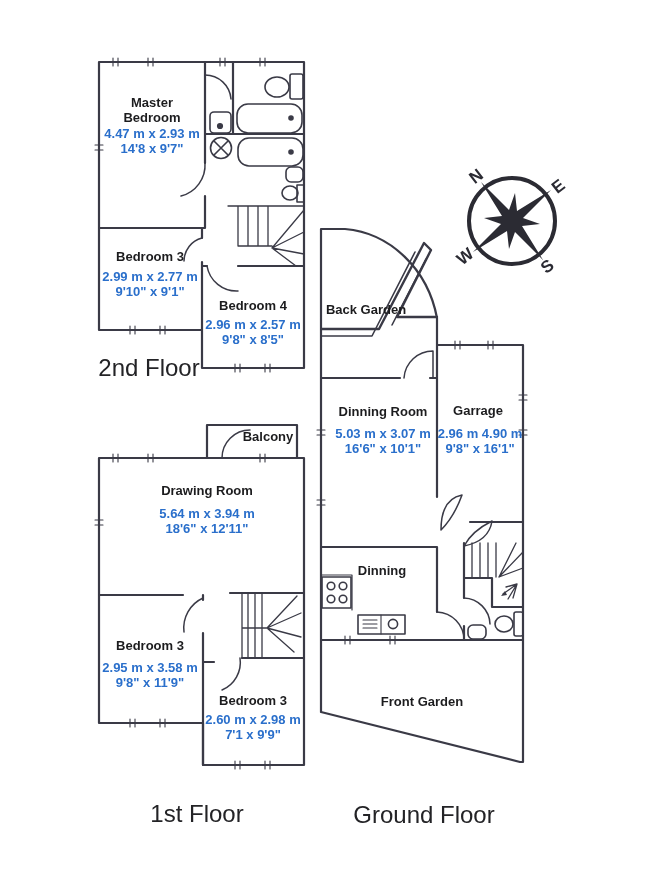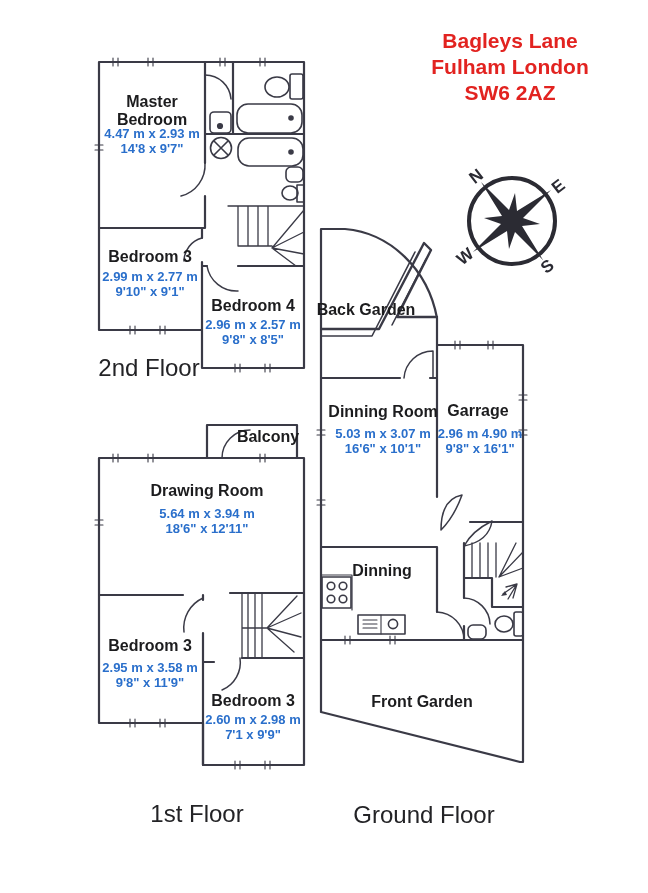--- a/index.html
+++ b/index.html
@@ -2,21 +2,21 @@
 <html><head>
 <meta charset="utf-8">
 <style>
   html,body{margin:0;padding:0;background:#ffffff;}
   #canvas{
     position:relative;width:648px;height:893px;background:#ffffff;overflow:hidden;
     font-family:"Liberation Sans","DejaVu Sans",sans-serif;
   }
   #plan-svg{position:absolute;left:0;top:0;}
   .lbl{position:absolute;transform:translate(-50%,-50%);text-align:center;white-space:nowrap;}
-  .room-name{font-size:16px;font-weight:bold;color:#1c1c1e;line-height:1.15;}
+  .room-name{font-size:13px;font-weight:bold;color:#1c1c1e;line-height:1.15;}
   .wrap{white-space:normal;width:84px;}
   .dims{font-size:13px;font-weight:bold;color:#2a6fcb;}
   .floor-label{font-size:24px;font-weight:400;color:#232326;letter-spacing:0px;}
   .addr{position:absolute;left:410px;top:28px;width:200px;text-align:center;
         color:#e22320;font-size:21px;font-weight:bold;line-height:1.24;}
 </style>
 </head>
 <body>
 
 <div id="canvas">
@@ -193,25 +193,20 @@
         L543,260 L515,232 L509,249 L507,231 L473,252 L501,224 L484,218 L502,216 Z"></path>
       <g fill="#2b2b33" stroke="none" font-family="Liberation Sans, DejaVu Sans, sans-serif" font-size="17" font-weight="bold" text-anchor="middle">
         <text x="476" y="182" transform="rotate(-38 476 176)">N</text>
         <text x="558" y="192" transform="rotate(-38 558 186)">E</text>
         <text x="547" y="272" transform="rotate(-38 547 266)">S</text>
         <text x="465" y="262" transform="rotate(-38 465 256)">W</text>
       </g>
     </g>
   </svg>
 
-  <div class="addr">
-    <div>Bagleys Lane</div>
-    <div>Fulham London</div>
-    <div>SW6 2AZ</div>
-  </div>
 
   <div class="lbl room-name wrap" style="left:152px;top:111px">Master Bedroom</div>
   <div class="lbl dims" style="left:152px;top:133px">4.47 m x 2.93 m</div>
   <div class="lbl dims" style="left:152px;top:148px">14'8 x 9'7"</div>
 
   <div class="lbl room-name" style="left:150px;top:257px">Bedroom 3</div>
   <div class="lbl dims" style="left:150px;top:276px">2.99 m x 2.77 m</div>
   <div class="lbl dims" style="left:150px;top:291px">9'10" x 9'1"</div>
 
   <div class="lbl room-name" style="left:253px;top:306px">Bedroom 4</div>

